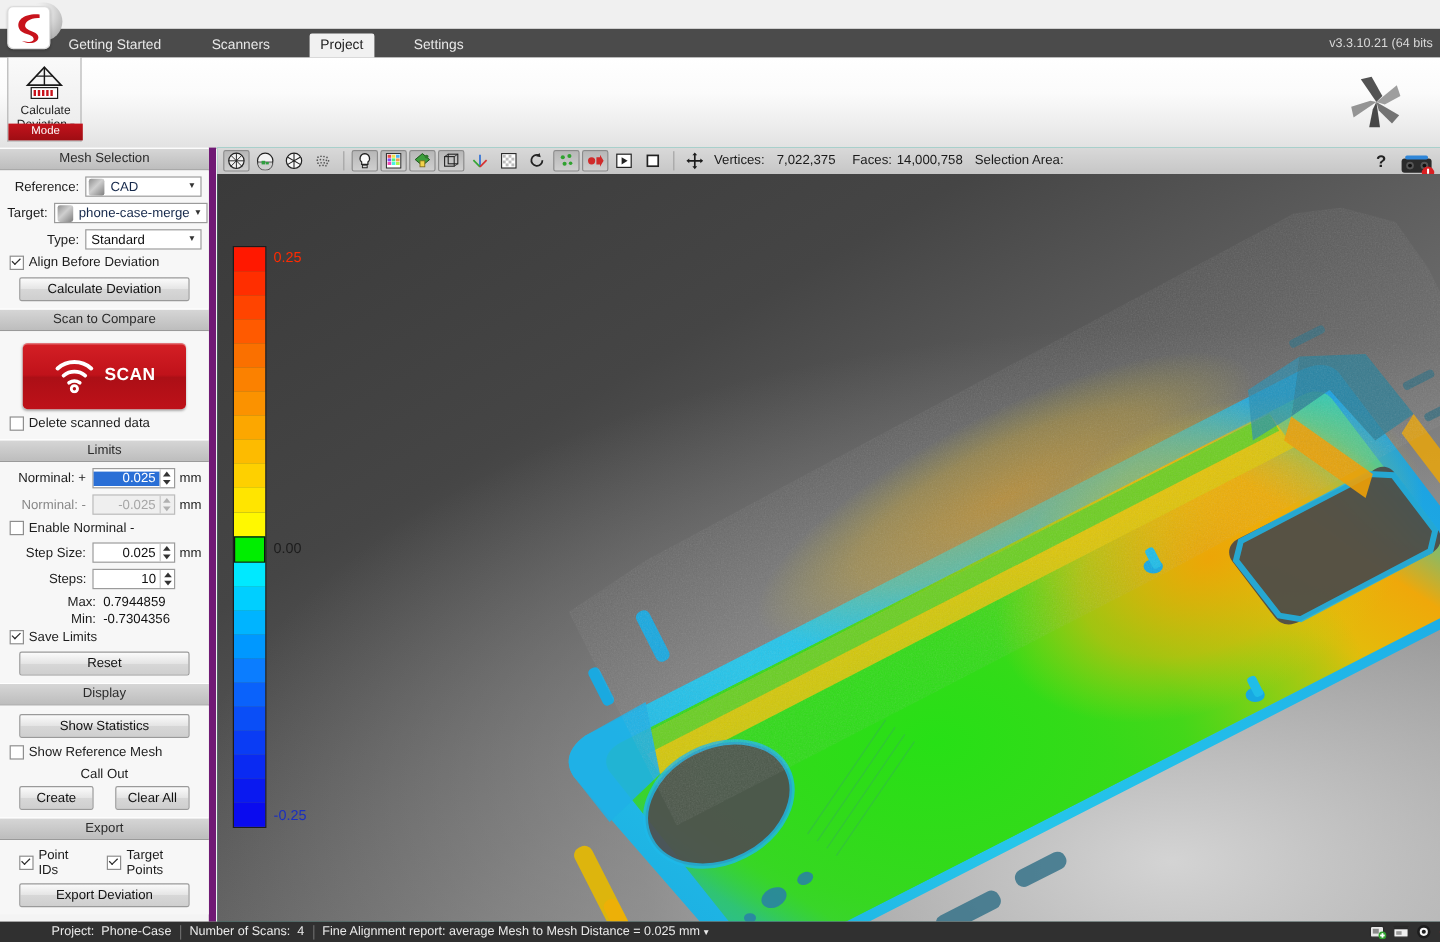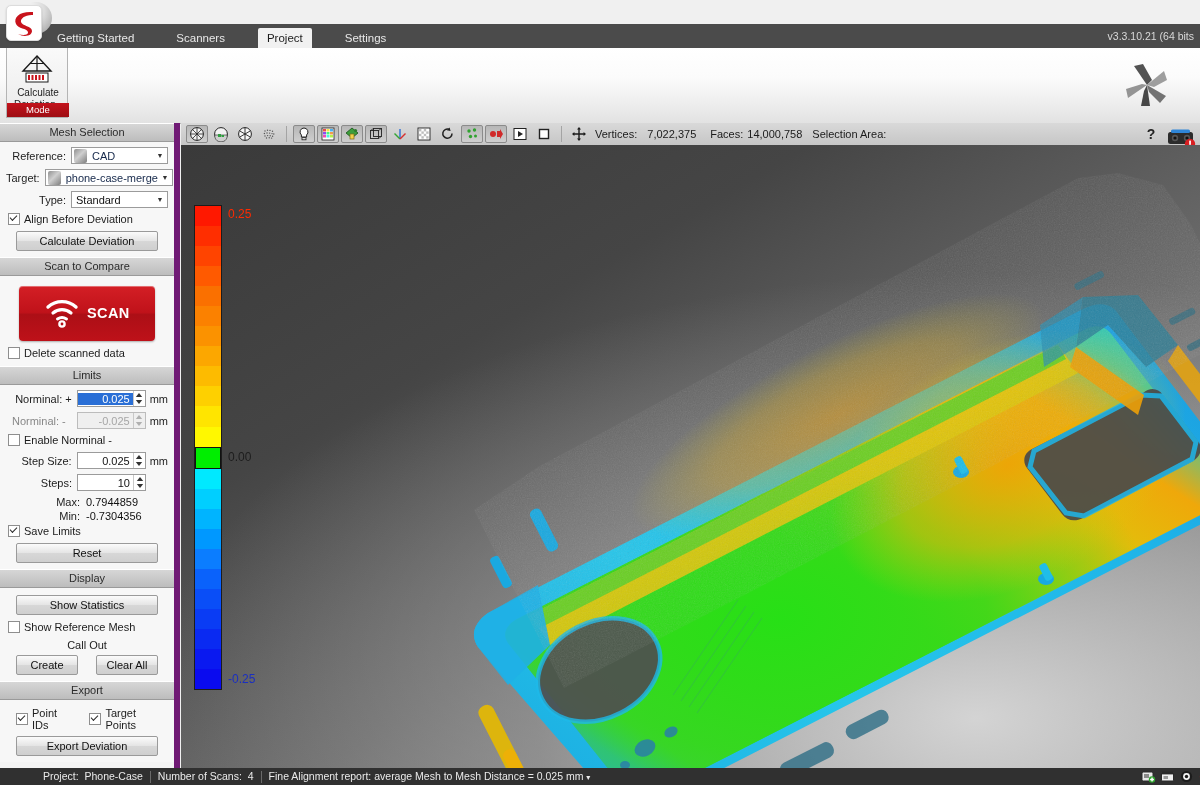--- a/index.html
+++ b/index.html
@@ -237,21 +237,21 @@
           <div class="arrows">
             <svg width="8" height="13" viewBox="0 0 8 13">
                 <polygon points="4,1 7.2,5 0.8,5" fill="#333"></polygon>
                 <polygon points="4,12 0.8,8 7.2,8" fill="#333"></polygon>
               </svg>
           </div>
         </div>
         <div class="unit">mm</div>
       </div>
       <div class="row">
-        <div class="rlabel" style="width:66px;padding-right:5px;color:#888;text-align:center;">Norminal: -</div>
+        <div class="rlabel" style="width:66px;padding-right:5px;color:#888;">Norminal: -</div>
         <div class="spin dis">
           <div class="sv">-0.025</div>
           <div class="arrows">
             <svg width="8" height="13" viewBox="0 0 8 13">
                 <polygon points="4,1 7.2,5 0.8,5" fill="#b0b0b0"></polygon>
                 <polygon points="4,12 0.8,8 7.2,8" fill="#b0b0b0"></polygon>
               </svg>
           </div>
         </div>
         <div class="unit">mm</div>

